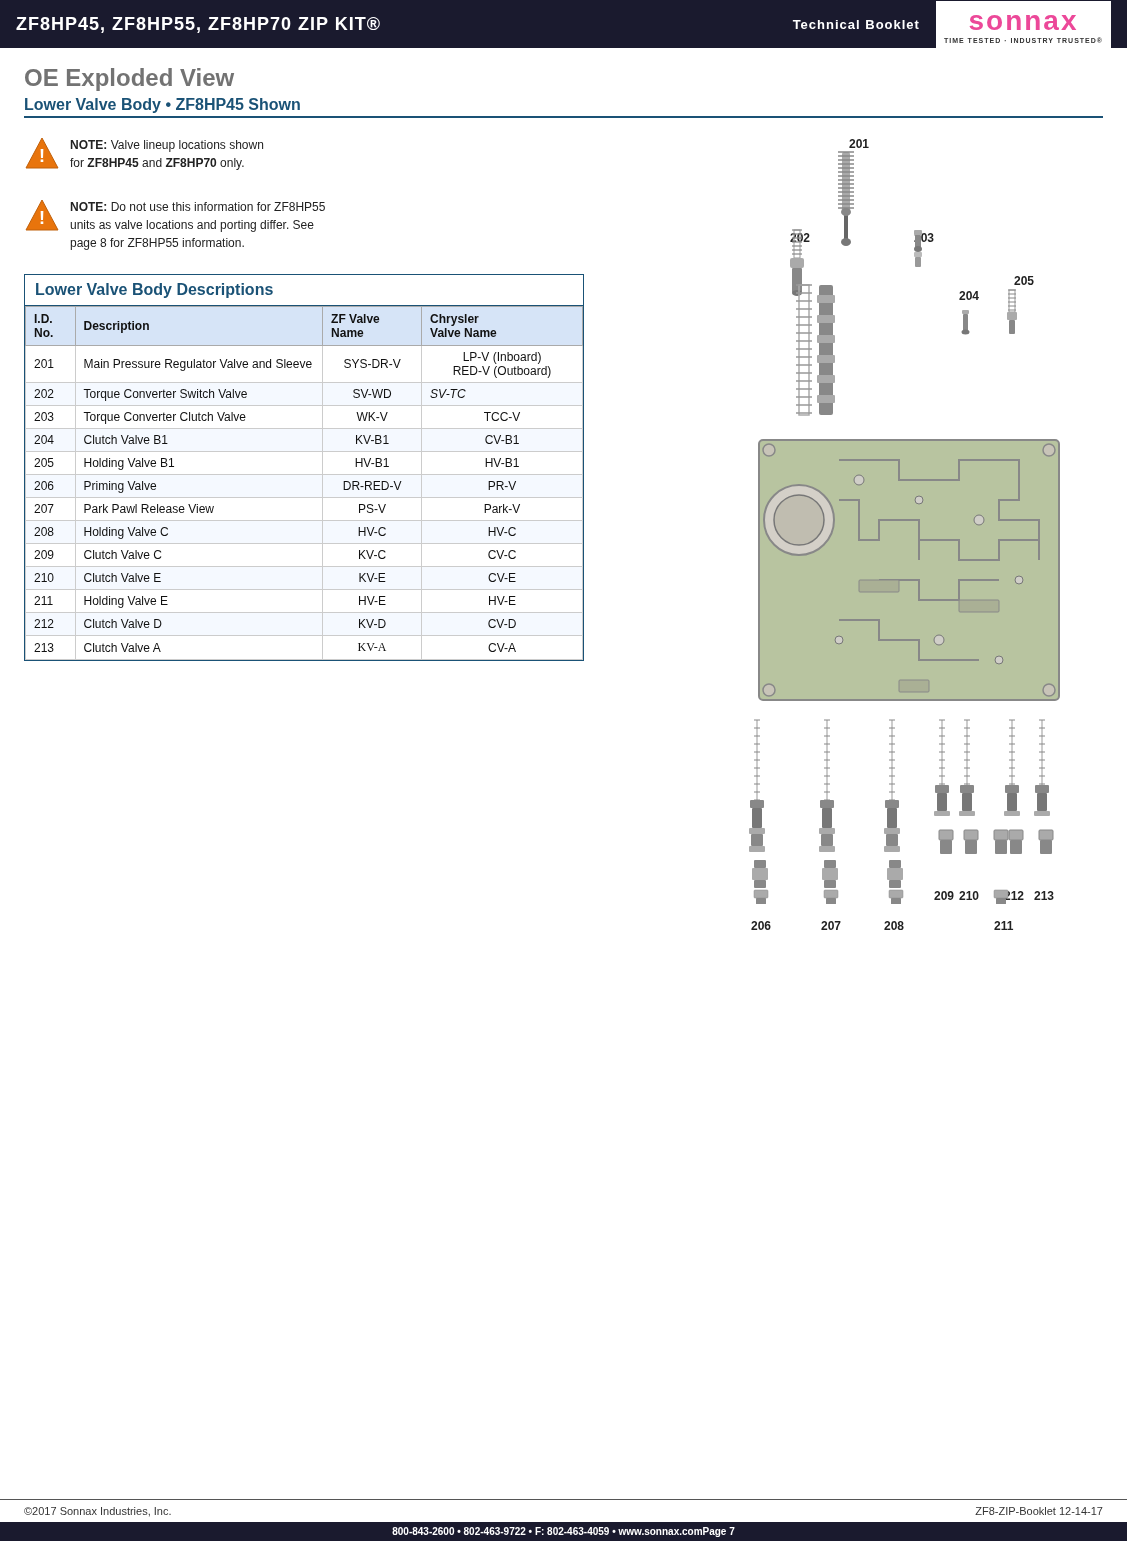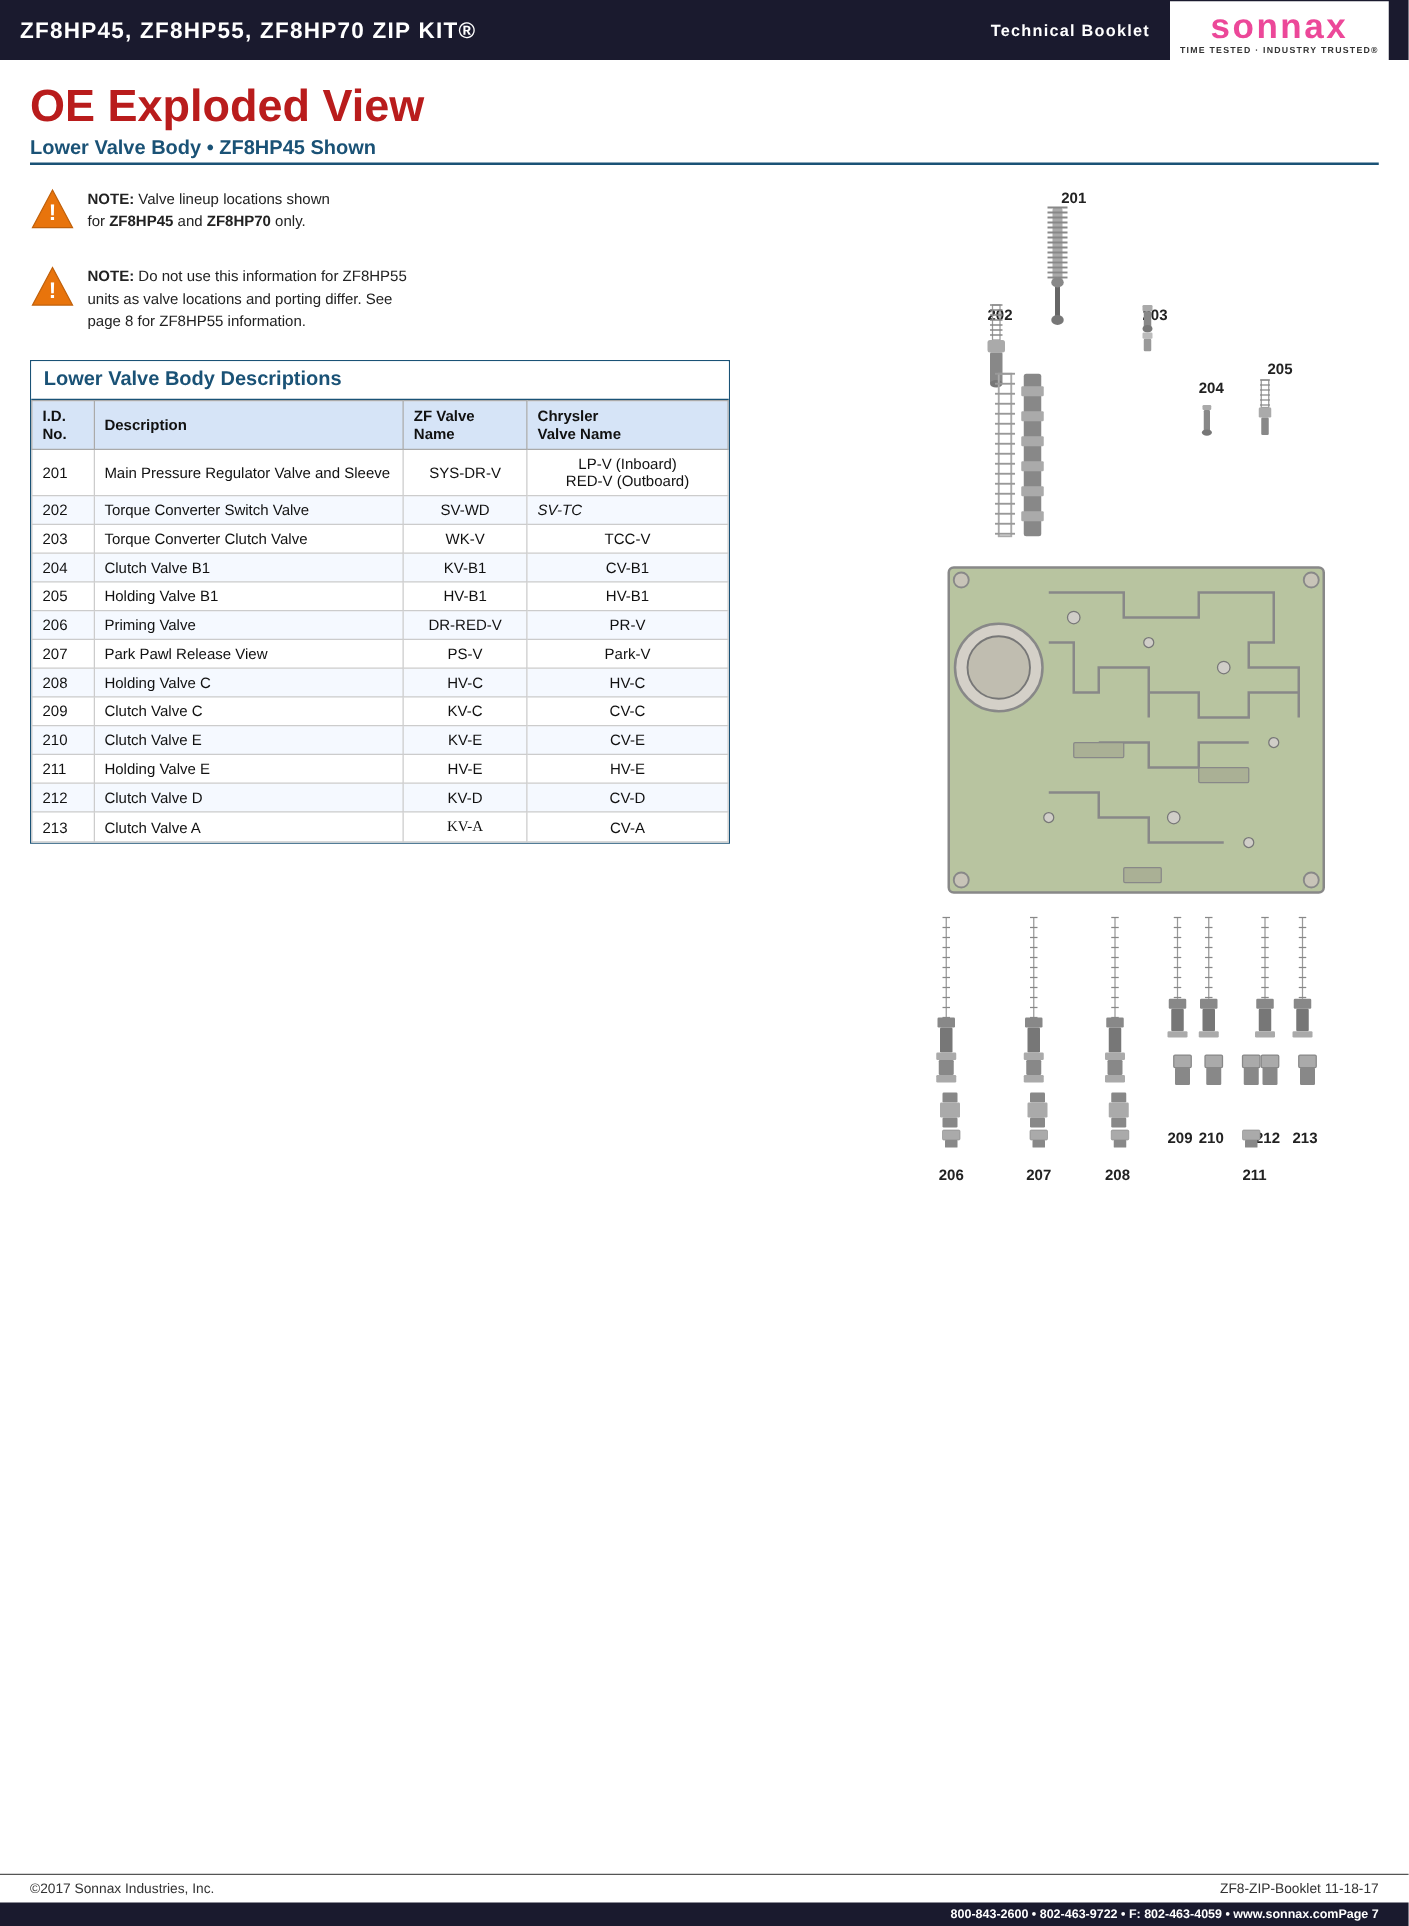--- a/index.html
+++ b/index.html
@@ -59,23 +59,23 @@
       letter-spacing: 1px;
       font-weight: bold;
     }
 
     
     .main {
       padding: 16px 24px;
     }
 
     .page-title {
-      font-size: 36px;
-      font-weight: bold;
-      color: #b91c1c;
+      font-size: 24px;
+      font-weight: bold;
+      color: #737373;
       margin-bottom: 4px;
     }
 
     .section-title {
       font-size: 16px;
       font-weight: bold;
       color: #1a5276;
       border-bottom: 2px solid #1a5276;
       padding-bottom: 2px;
       margin-bottom: 12px;
@@ -646,19 +646,19 @@
           </g>
         </svg>
       </div>
     </div>
   </div>
 </div>
 
 <div style="position: absolute; bottom: 0; left: 0; right: 0; background: #fff;">
   <div style="border-top: 1px solid #555; padding: 5px 24px; display: flex; justify-content: space-between; align-items: center; font-size: 11px; color: #333;">
     <span>©2017 Sonnax Industries, Inc.</span>
-    <span>ZF8-ZIP-Booklet   11-18-17</span>
+    <span>ZF8-ZIP-Booklet   12-14-17</span>
   </div>
-  <div style="background: #1a1a2e; padding: 4px 24px; display: flex; justify-content: flex-end; align-items: center;">
+  <div style="background: #1a1a2e; padding: 4px 24px; display: flex; justify-content: center; align-items: center;">
     <span style="color: #fff; font-size: 10px; font-weight: bold;">800-843-2600 • 802-463-9722 • F: 802-463-4059 • www.sonnax.com</span>
     <span style="color: #fff; font-size: 10px; font-weight: bold;">Page 7</span>
   </div>
 </div>
 
 </body></html>

